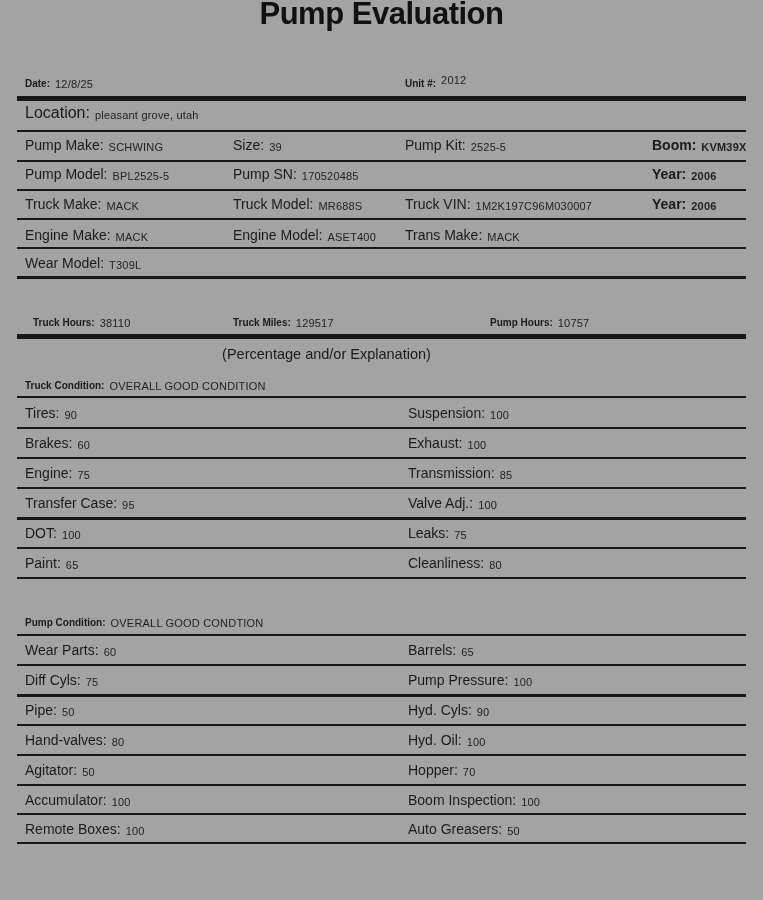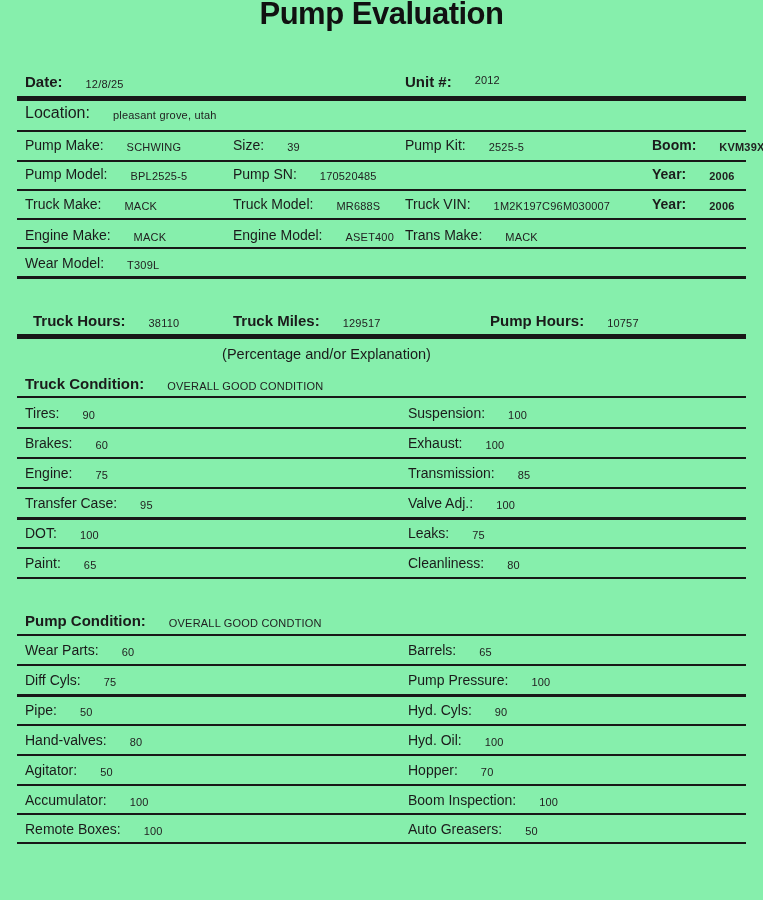--- a/index.html
+++ b/index.html
@@ -1,20 +1,20 @@
 <!DOCTYPE html>
 <html><head>
 <meta charset="utf-8">
 <style>
   html, body { margin: 0; padding: 0; background: #ffffff; }
   .page {
     position: relative;
     width: 763px;
     height: 900px;
-    background: #86efac;
+    background: #a3a3a3;
     font-family: "Liberation Sans", sans-serif;
     color: #1b1b1b;
     overflow: hidden;
   }
   .title {
     position: absolute;
     top: -4px; left: 0;
     width: 763px;
     text-align: center;
     font-size: 31px;
@@ -39,25 +39,25 @@
   .c0 { left: 8px; }
   .c1 { left: 216px; }
   .c2 { left: 388px; text-align: right; }
   .c3 { left: 635px; font-weight: bold; }
   .h0 { left: 16px; }
   .h1 { left: 216px; }
   .h2 { left: 473px; }
   .cl { left: 8px; }
   .cr { left: 391px; }
   .lbl  { font-size: 14px; }
-  .lblb { font-size: 15px; font-weight: bold; }
+  .lblb { font-size: 10px; font-weight: bold; }
   .loc-lbl { font-size: 16px; }
   .val {
     font-size: 11px;
-    margin-left: 23px;
+    margin-left: 5px;
     letter-spacing: 0.2px;
     position: relative;
     top: 1px;
     color: #222;
   }
   .val-raised { top: -3px; }
   .subtitle {
     position: absolute;
     left: 0;
     width: 653px;

